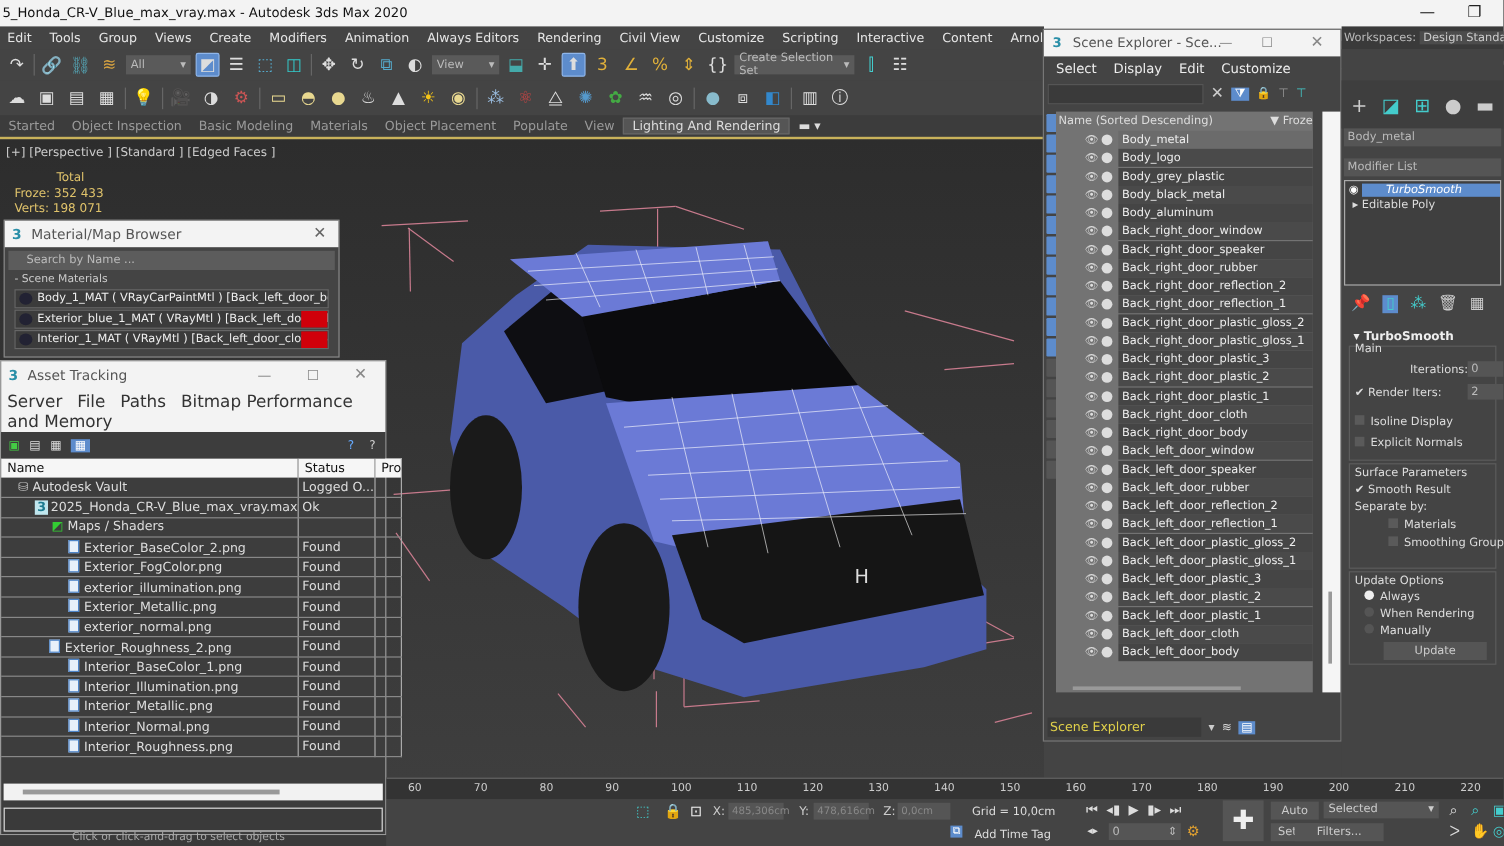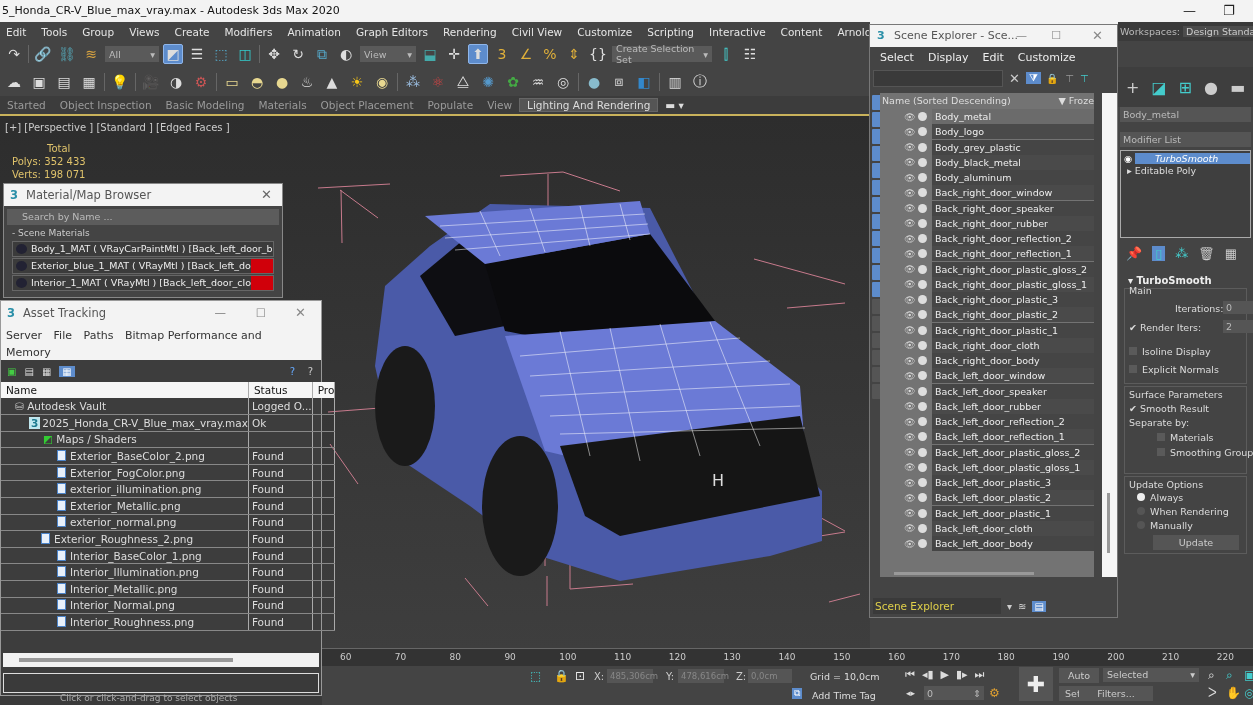--- a/index.html
+++ b/index.html
@@ -26,21 +26,21 @@
 #stats{left:12px;top:142px;font-size:10px;color:#e0c36b;line-height:13px}
 
 #matbrowser{left:3px;top:183px;width:280px;height:115px;background:#444;border:1px solid #888}
 #matbrowser .hdr{height:22px;background:#f3f3f3;color:#555;font-size:11.5px;line-height:22px;padding-left:22px;position:relative}
 .search{margin:3px 3px;height:16px;background:#5c5c5c;color:#bbb;font-size:9.5px;padding-left:15px;line-height:16px;position:relative}
 .matrow{height:16px;margin:1px 8px;background:#3b3b3b;border:1px solid #666;color:#eee;font-size:9.5px;line-height:14px;padding-left:18px;white-space:nowrap;overflow:hidden;position:relative}
 .matrow.red:after{content:"";position:absolute;right:0;top:0;width:22px;height:16px;background:#d0000a}
 
 #asset{left:0;top:300px;width:322px;height:396px;background:#3d3d3d;border:1px solid #999}
 #asset .hdr{height:24px;background:#f3f3f3;color:#555;font-size:11.5px;line-height:24px;padding-left:22px;position:relative}
-#asset .menu{height:35px;background:#f3f3f3;color:#333;font-size:11px;padding:2px 5px;line-height:17px}
+#asset .menu{height:35px;background:#f3f3f3;color:#333;font-size:14px;padding:2px 5px;line-height:17px}
 #asset .menu span{margin-right:8px}
 #asset .tools{height:22px;background:#3d3d3d;display:flex;align-items:center;gap:8px;padding-left:6px;position:relative}
 table{border-collapse:collapse;width:318px;font-size:10.5px}
 th{background:#f6f6f6;color:#111;text-align:left;font-weight:normal;height:16px;padding-left:5px;border-right:1px solid #aaa}
 td{height:16.6px;border-bottom:1px solid #888;border-right:1px solid #aaa;color:#ddd;padding-left:3px;white-space:nowrap;overflow:hidden}
 .fileicon{display:inline-block;width:9px;height:11px;background:#e8f0fa;border:1px solid #4d84c8;margin-right:4px;vertical-align:-1px}
 
 #scene{left:869px;top:24px;width:249px;height:594px;background:#444;border:1px solid #777}
 #scene .hdr{height:22px;background:#f3f3f3;color:#555;font-size:11px;line-height:22px;padding-left:24px;position:relative}
 #scene .menu{height:20px;display:flex;align-items:center;gap:14px;padding-left:10px;font-size:11px;color:#eee}
@@ -81,21 +81,21 @@
 </div>
 
 <div id="menubar" class="abs">
   <span>Edit</span>
   <span>Tools</span>
   <span>Group</span>
   <span>Views</span>
   <span>Create</span>
   <span>Modifiers</span>
   <span>Animation</span>
-  <span>Graph Editors</span>
+  <span>Always Editors</span>
   <span>Rendering</span>
   <span>Civil View</span>
   <span>Customize</span>
   <span>Scripting</span>
   <span>Interactive</span>
   <span>Content</span>
   <span>Arnold</span>
   <span>Help</span>
 </div>
 
@@ -243,21 +243,21 @@
       <line x1="480" y1="95" x2="500" y2="140"></line>
         <line x1="530" y1="92" x2="545" y2="136"></line>
         <line x1="580" y1="90" x2="590" y2="130"></line>
         <line x1="620" y1="88" x2="630" y2="124"></line>
     </g>
   </svg>
 </div>
 <div id="vplabel" class="abs">[+] [Perspective ] [Standard ] [Edged Faces ]</div>
 <div id="stats" class="abs">
   <div style="padding-left:35px">Total</div>
-  <div><span>Polys:</span> <span>352 433</span></div>
+  <div><span>Froze:</span> <span>352 433</span></div>
   <div><span>Verts:</span> <span>198 071</span></div>
 </div>
 
 <div id="matbrowser" class="abs">
   <div class="hdr">
     <span style="position:absolute;left:6px;color:#2a8fa8;font-weight:bold">3</span>
     <span>Material/Map Browser</span>
     <span style="position:absolute;right:10px;color:#666;font-size:13px">✕</span>
   </div>
   <div class="search">

